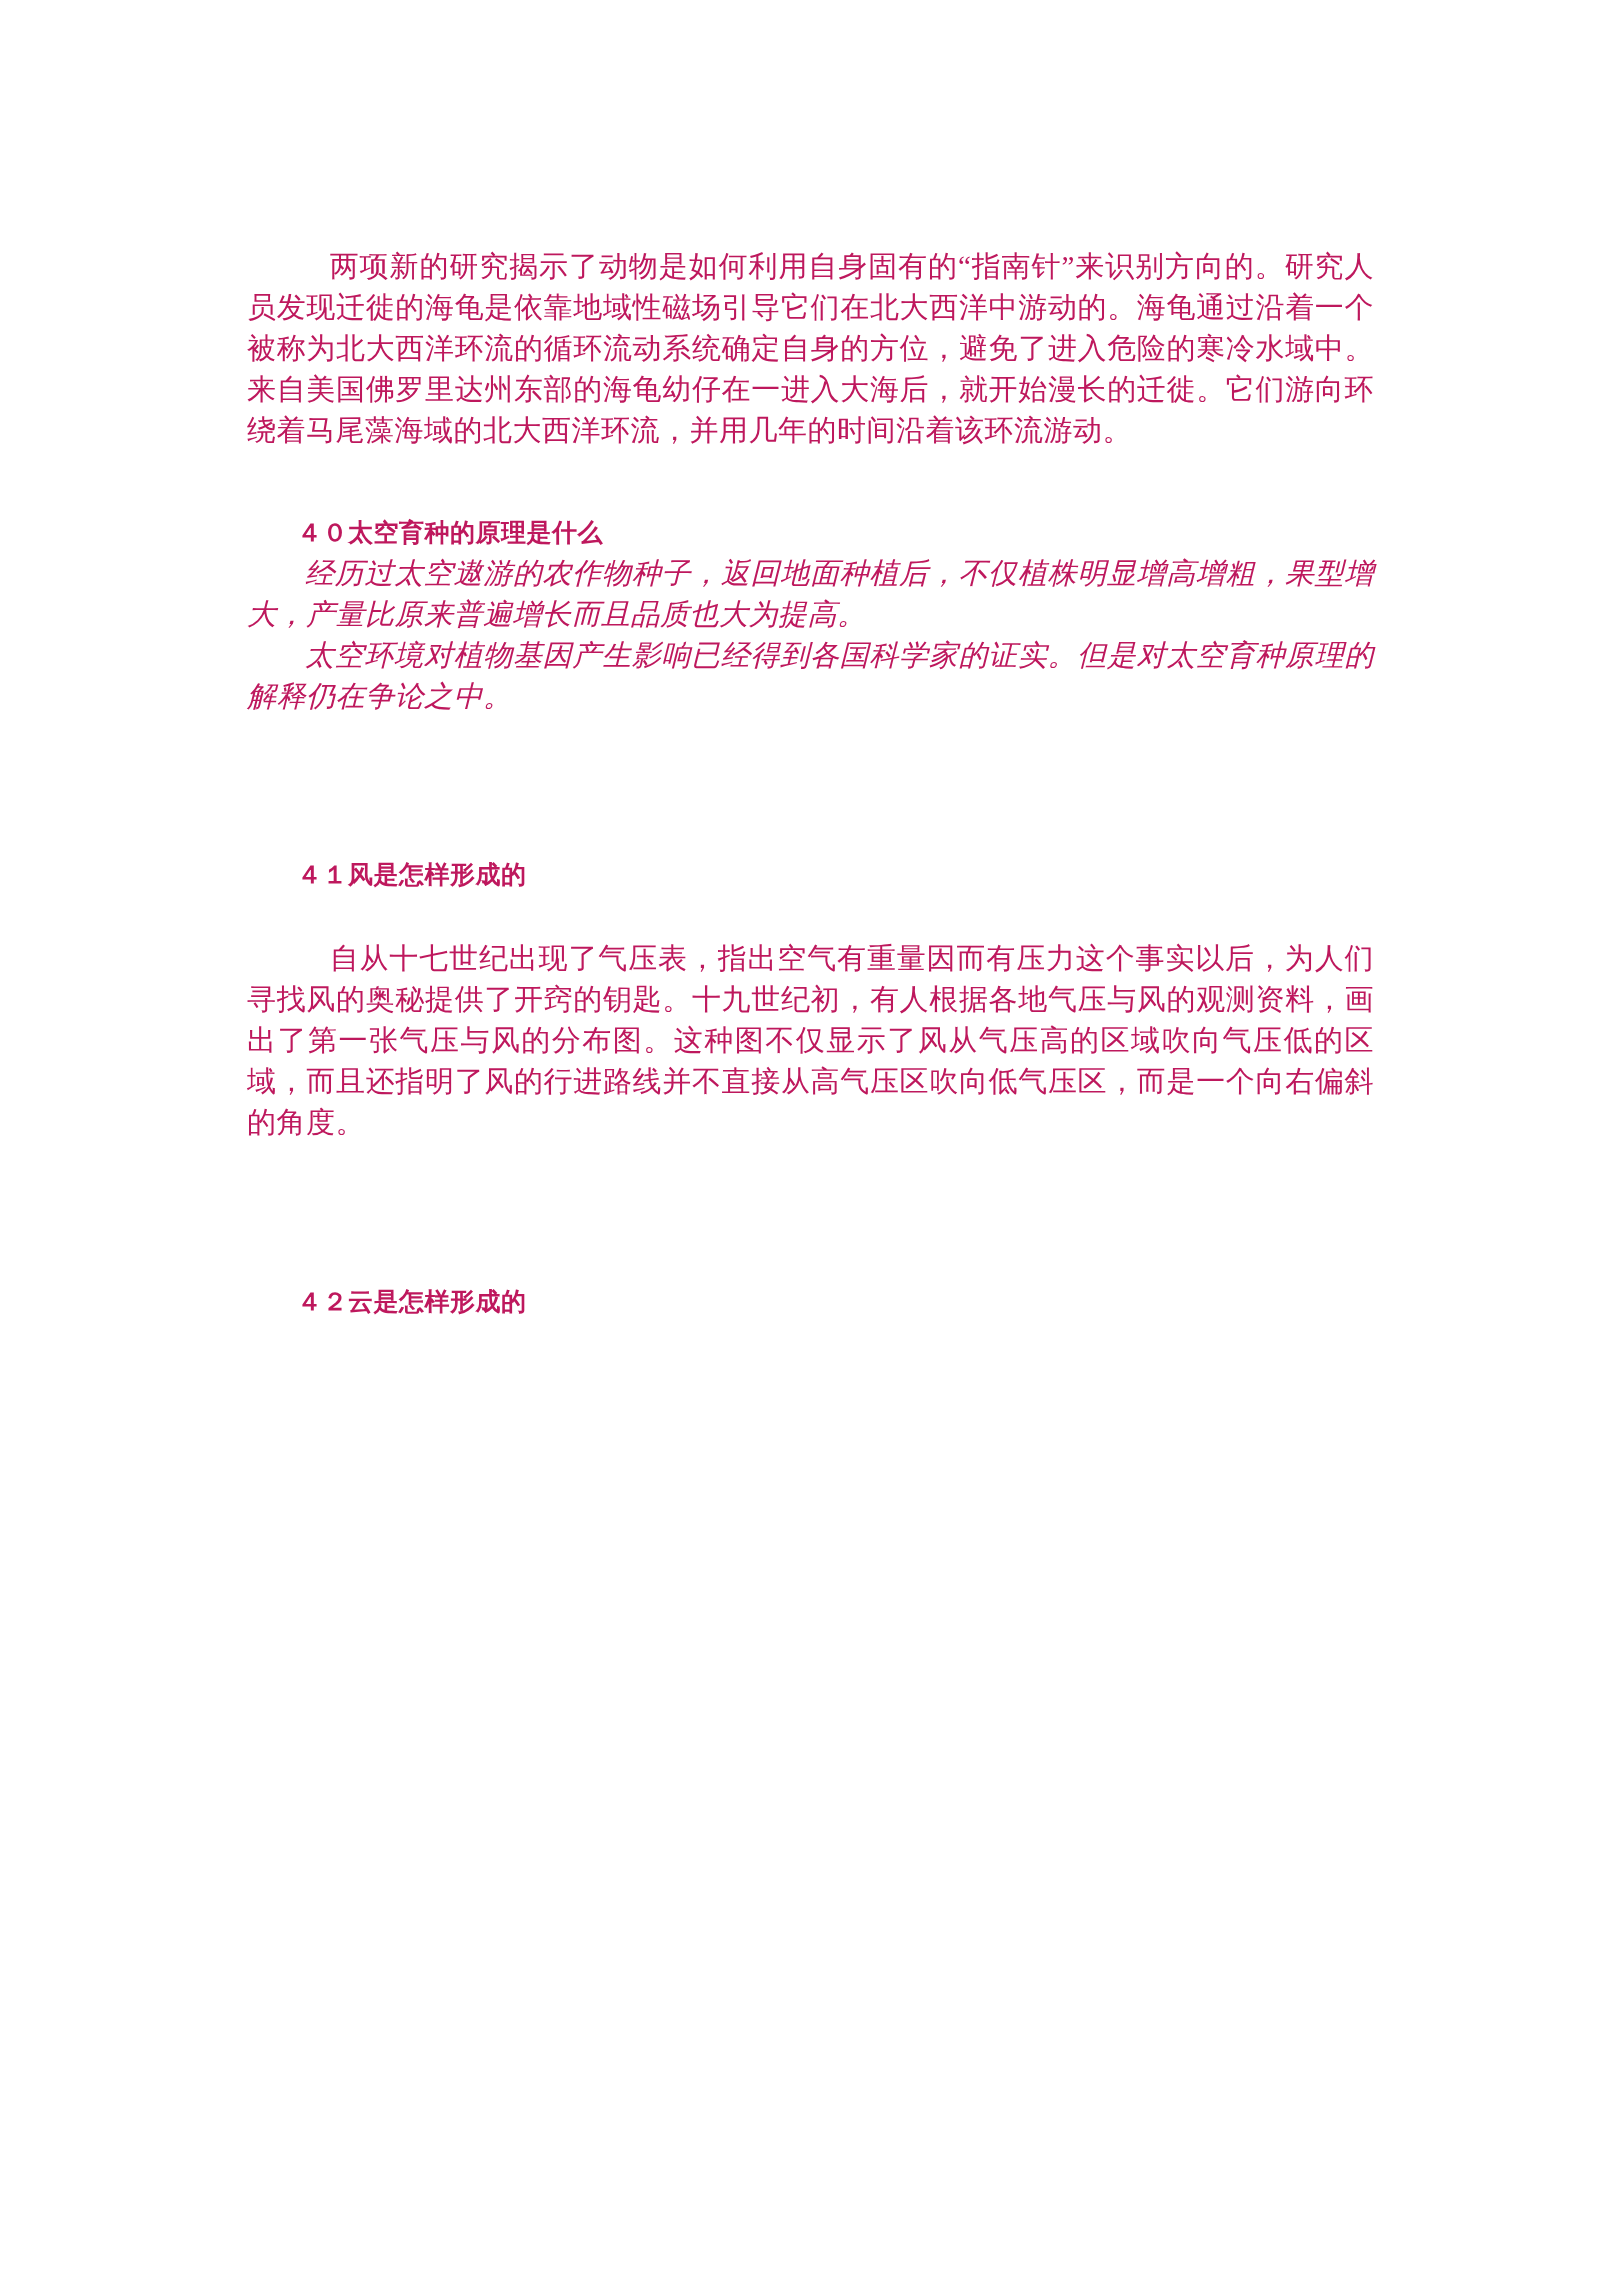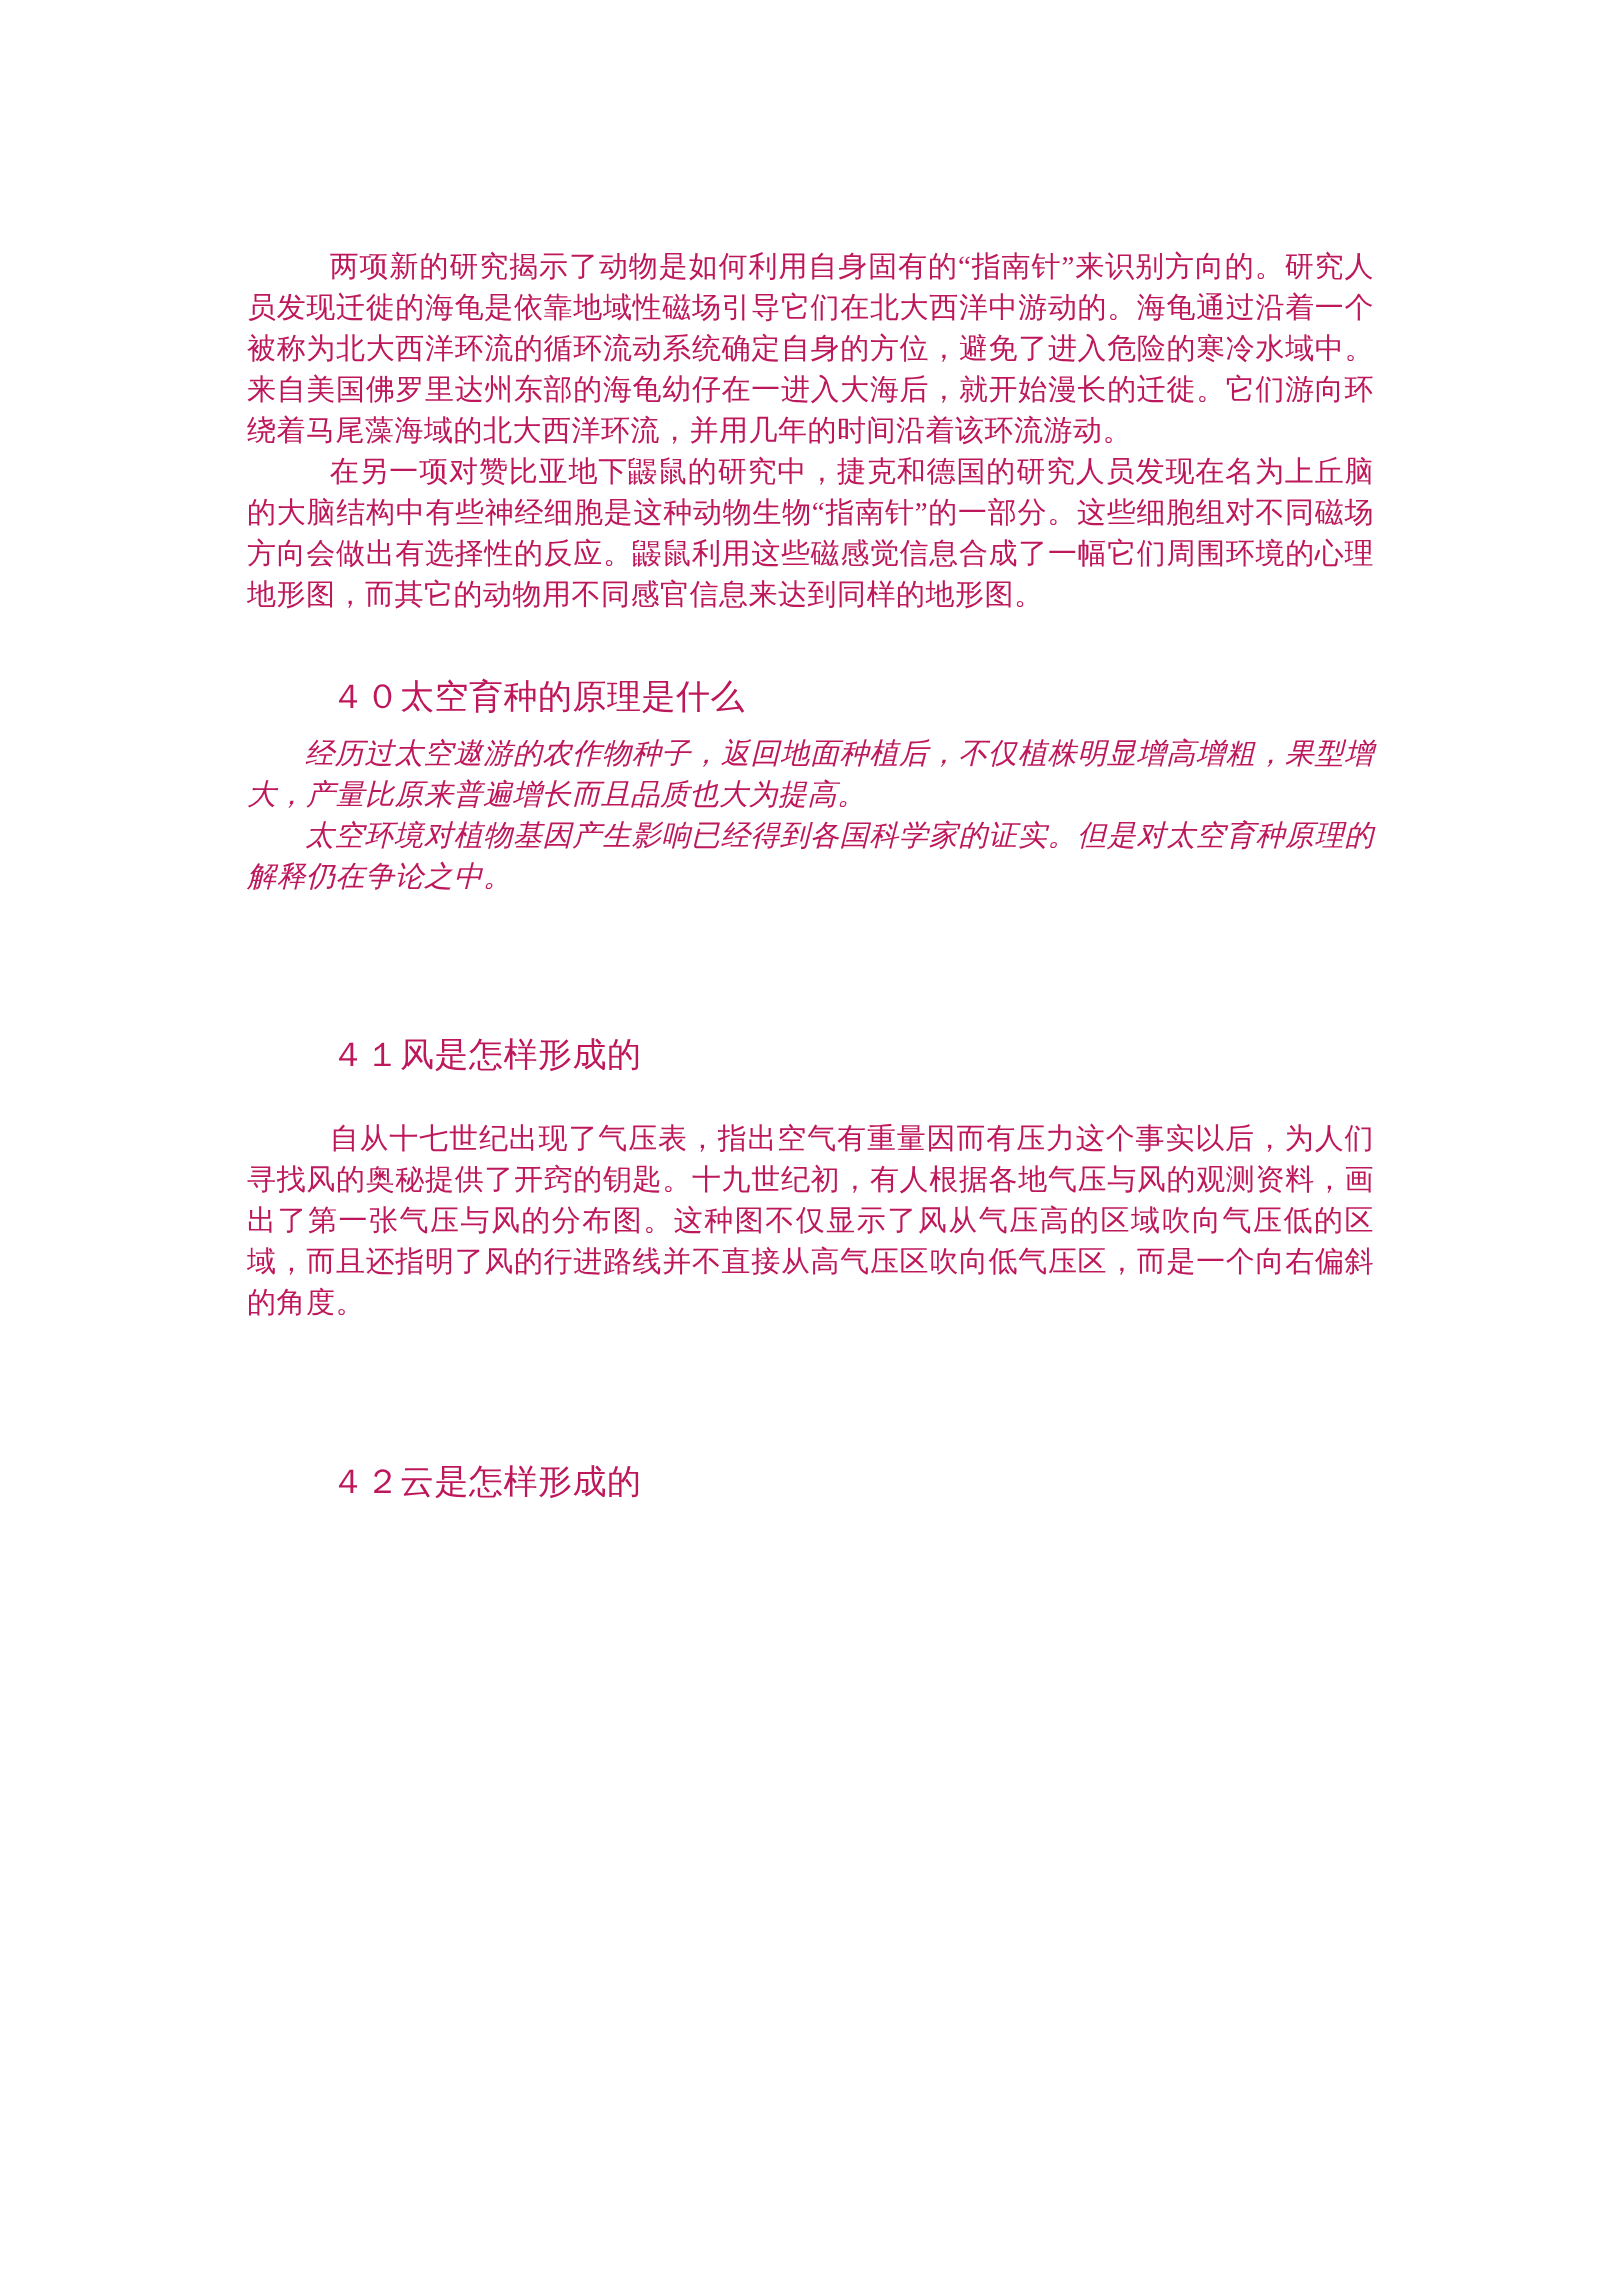--- a/index.html
+++ b/index.html
@@ -25,39 +25,38 @@
     line-height: 41px;
     text-align: justify;
     letter-spacing: 0.5px;
   }
   .para {
     margin: 0;
   }
   .indent-3 { text-indent: 2.85em; }
   .indent-2 { text-indent: 2em; font-style: italic; }
   .heading {
-    margin: 16px;
+    margin: 0;
     text-indent: 2em;
-    font-weight: normal;
-    font-size: 34px;
+    font-weight: bold;
+    font-size: 25px;
     line-height: 41px;
   }
   .heading-40 { margin-top: 61px; }
   .heading-41 { margin-top: 137px; margin-bottom: 43px; }
   .heading-42 { margin-top: 138px; }
 </style>
 </head>
 <body>
 
 <div class="page">
   <div class="content">
 
     <div>
       <p class="para indent-3">两项新的研究揭示了动物是如何利用自身固有的“指南针”来识别方向的。研究人员发现迁徙的海龟是依靠地域性磁场引导它们在北大西洋中游动的。海龟通过沿着一个被称为北大西洋环流的循环流动系统确定自身的方位，避免了进入危险的寒冷水域中。来自美国佛罗里达州东部的海龟幼仔在一进入大海后，就开始漫长的迁徙。它们游向环绕着马尾藻海域的北大西洋环流，并用几年的时间沿着该环流游动。</p>
-      <p class="para indent-3">在另一项对赞比亚地下鼹鼠的研究中，捷克和德国的研究人员发现在名为上丘脑的大脑结构中有些神经细胞是这种动物生物“指南针”的一部分。这些细胞组对不同磁场方向会做出有选择性的反应。鼹鼠利用这些磁感觉信息合成了一幅它们周围环境的心理地形图，而其它的动物用不同感官信息来达到同样的地形图。</p>
     </div>
 
     <div>
       <p class="heading heading-40">４０太空育种的原理是什么</p>
       <p class="para indent-2">经历过太空遨游的农作物种子，返回地面种植后，不仅植株明显增高增粗，果型增大，产量比原来普遍增长而且品质也大为提高。</p>
       <p class="para indent-2">太空环境对植物基因产生影响已经得到各国科学家的证实。但是对太空育种原理的解释仍在争论之中。</p>
     </div>
 
     <div>
       <p class="heading heading-41">４１风是怎样形成的</p>

